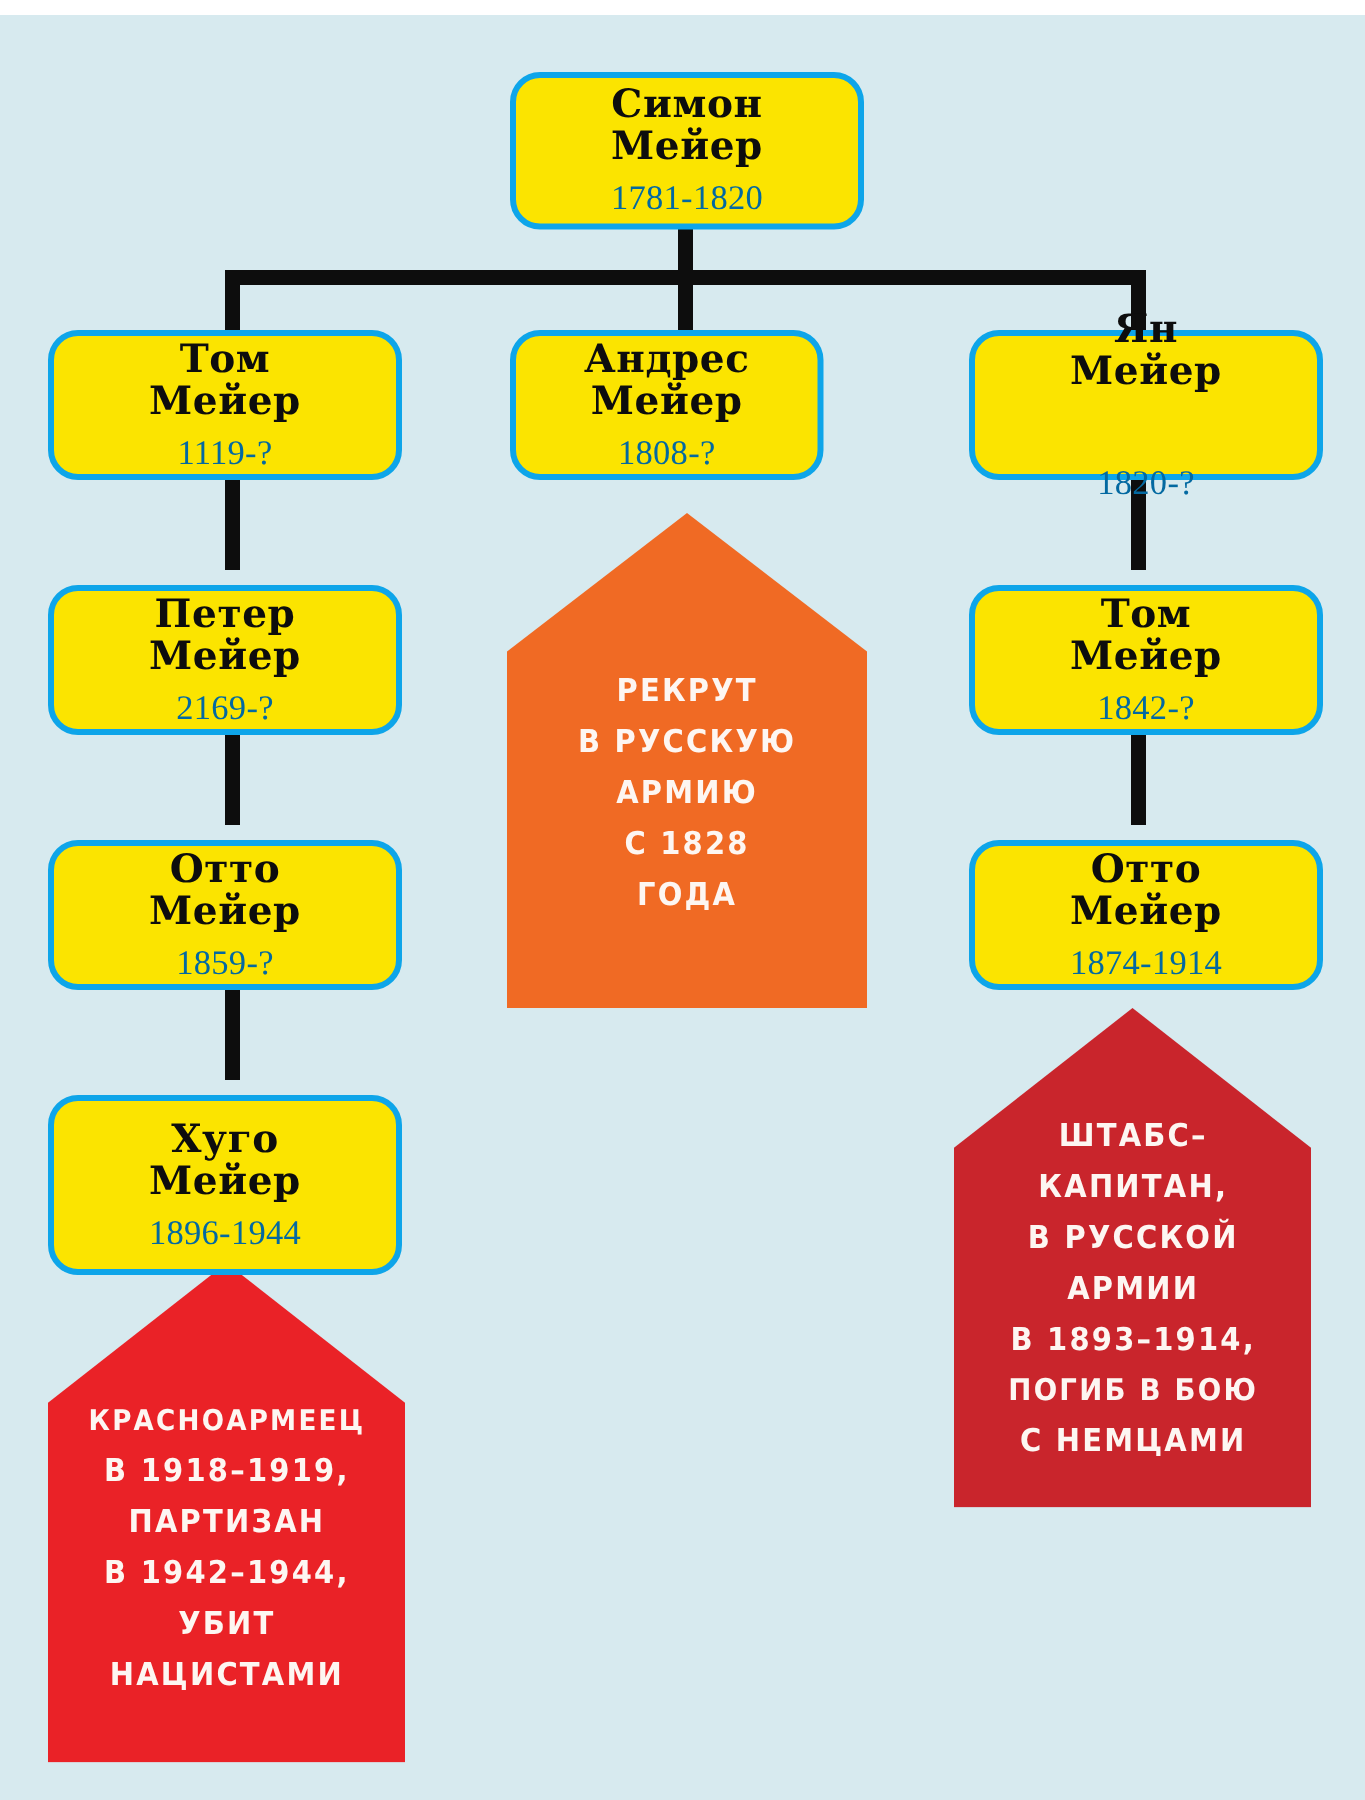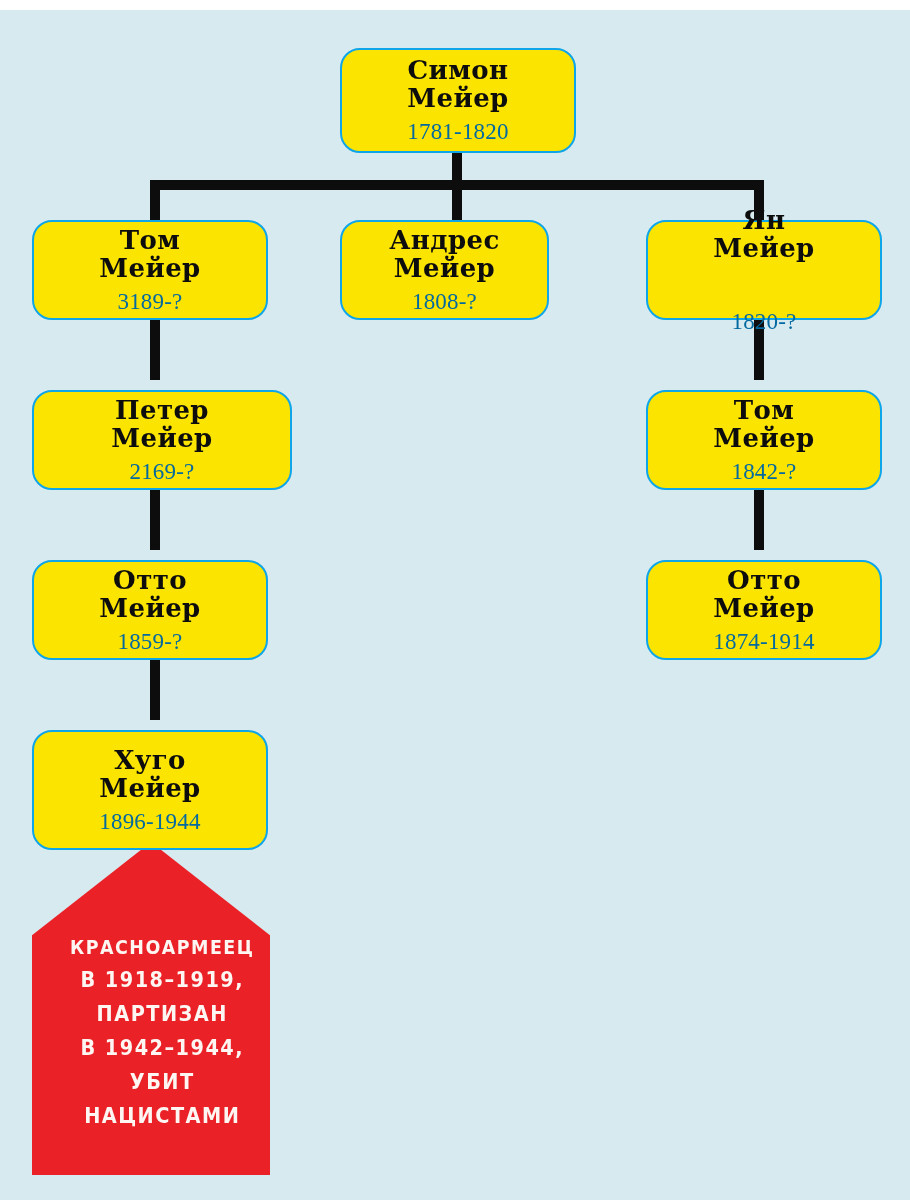--- a/index.html
+++ b/index.html
@@ -33,25 +33,24 @@
   .conn {
     position: absolute;
     background: #0d0d0d;
   }
 
   
   .node {
     position: absolute;
     box-sizing: border-box;
     background: #fbe400;
-    border: 2px solid #0ea5e9;
+    border: 4px solid #0ea5e9;
     border-radius: 20px;
     display: flex;
     flex-direction: column;
-    align-items: center;
     justify-content: center;
     z-index: 5;
   }
   .node .nm {
     font-family: "DejaVu Serif", serif;
     font-weight: bold;
     font-size: 26px;
     line-height: 1.08;
     color: #0d0d0d;
     text-align: center;
@@ -107,66 +106,86 @@
 
     <div class="conn" style="left:754px; top:170px; width:10px; height:45px;"></div>
 
     <div class="conn" style="left:150px; top:305px; width:10px; height:65px;"></div>
     <div class="conn" style="left:150px; top:475px; width:10px; height:65px;"></div>
     <div class="conn" style="left:150px; top:645px; width:10px; height:65px;"></div>
 
     <div class="conn" style="left:754px; top:305px; width:10px; height:65px;"></div>
     <div class="conn" style="left:754px; top:475px; width:10px; height:65px;"></div>
 
-
-    <div class="banner" style="left:32px; top:832px; width:238px; height:333px; background:#ea2227;align-items:flex-end;">
+    <div class="banner" style="left:338px; top:332px; width:240px; height:330px; background:#f06a24;">
+      <div class="btxt" style="margin-top:42px;">
+        <div>РЕКРУТ</div>
+        <div>В РУССКУЮ</div>
+        <div>АРМИЮ</div>
+        <div>С 1828</div>
+        <div>ГОДА</div>
+      </div>
+    </div>
+
+    <div class="banner" style="left:32px; top:832px; width:238px; height:333px; background:#ea2227;">
       <div class="btxt" style="margin-top:48px;">
         <div style="font-size:19px;">КРАСНОАРМЕЕЦ</div>
         <div>В 1918–1919,</div>
         <div>ПАРТИЗАН</div>
         <div>В 1942–1944,</div>
         <div>УБИТ</div>
         <div>НАЦИСТАМИ</div>
       </div>
     </div>
 
+    <div class="banner" style="left:636px; top:662px; width:238px; height:333px; background:#c9252c;">
+      <div class="btxt" style="margin-top:40px;">
+        <div>ШТАБС–</div>
+        <div>КАПИТАН,</div>
+        <div>В РУССКОЙ</div>
+        <div>АРМИИ</div>
+        <div>В 1893–1914,</div>
+        <div style="font-size:20px;">ПОГИБ В БОЮ</div>
+        <div>С НЕМЦАМИ</div>
+      </div>
+    </div>
 
     <div class="node" style="left:340px; top:38px; width:236px; height:105px;">
       <div class="nm">
         <div>Симон</div>
         <div>Мейер</div>
       </div>
       <div class="yr">1781-1820</div>
     </div>
 
     <div class="node" style="left:32px; top:210px; width:236px; height:100px;">
       <div class="nm">
         <div>Том</div>
         <div>Мейер</div>
       </div>
-      <div class="yr">3189-?</div>
+      <div class="yr">1119-?</div>
     </div>
 
     <div class="node" style="left:340px; top:210px; width:209px; height:100px;">
       <div class="nm">
         <div>Андрес</div>
         <div>Мейер</div>
       </div>
       <div class="yr">1808-?</div>
     </div>
 
     <div class="node" style="left:646px; top:210px; width:236px; height:100px;gap:40px;">
       <div class="nm">
         <div>Ян</div>
         <div>Мейер</div>
       </div>
       <div class="yr">1820-?</div>
     </div>
 
-    <div class="node" style="left:32px; top:380px; width:260px; height:100px;">
+    <div class="node" style="left:32px; top:380px; width:236px; height:100px;">
       <div class="nm">
         <div>Петер</div>
         <div>Мейер</div>
       </div>
       <div class="yr">2169-?</div>
     </div>
 
     <div class="node" style="left:32px; top:550px; width:236px; height:100px;">
       <div class="nm">
         <div>Отто</div>

